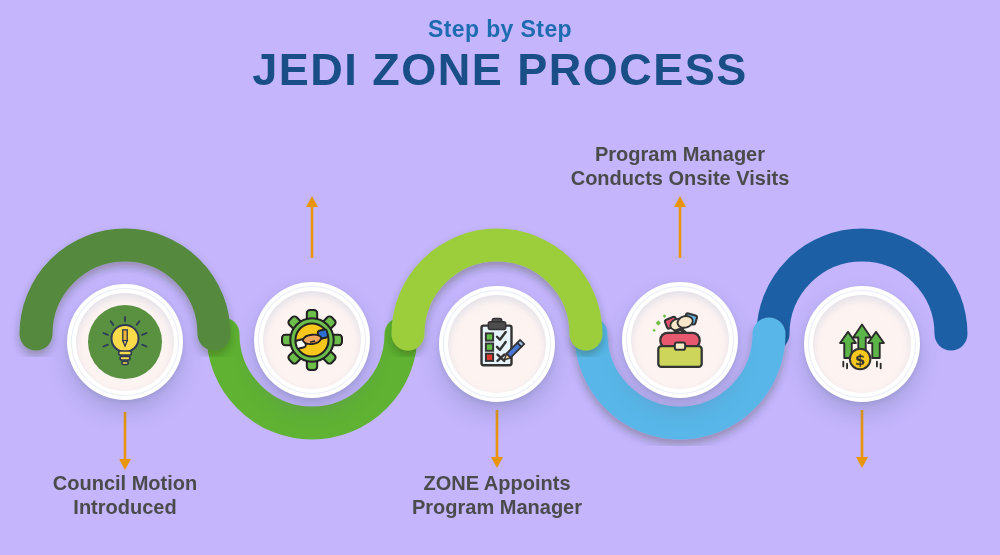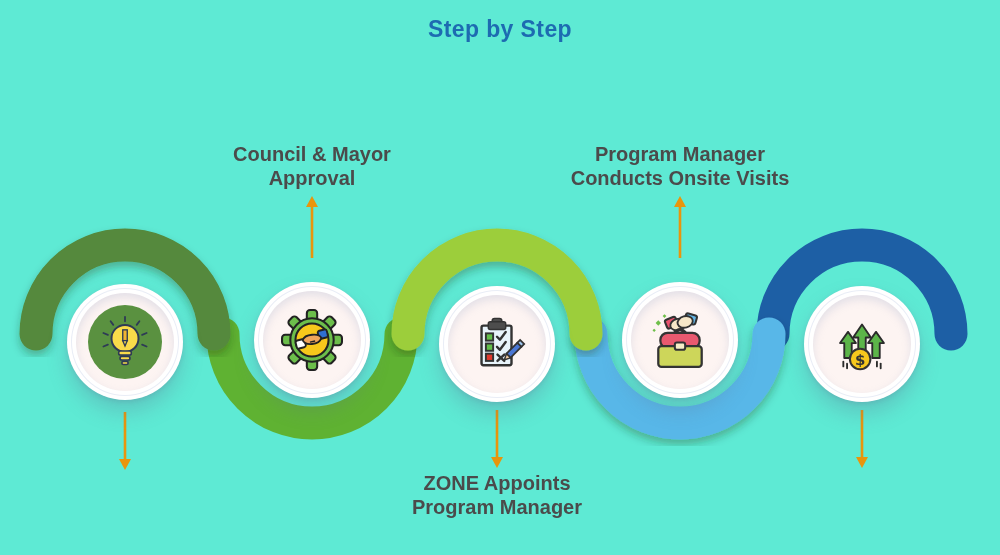--- a/index.html
+++ b/index.html
@@ -1,18 +1,18 @@
 <!DOCTYPE html>
 <html><head>
 <meta charset="utf-8">
 <style>
   html,body{margin:0;padding:0;background:#ffffff;}
   .canvas{
     position:relative;width:1000px;height:555px;overflow:hidden;
-    background:#5eead4;font-family:"Liberation Sans", sans-serif;
+    background:#c4b5fd;font-family:"Liberation Sans", sans-serif;
   }
   
   .title-wrap{position:absolute;left:0;top:16px;width:100%;text-align:center;z-index:3;}
   .subtitle{font-size:23px;font-weight:bold;color:#1D6BB1;letter-spacing:.4px;margin:0;}
   .main-title{font-size:45px;font-weight:bold;color:#1A4E87;letter-spacing:1.5px;margin:4px 0 0 0;line-height:1;}
   
   .wave{position:absolute;left:0;top:0;z-index:1;}
   
   .node{
     position:absolute;width:116px;height:116px;border-radius:50%;
@@ -66,20 +66,21 @@
       <path d="M 223 334 A 89 89 0 0 0 401 334" stroke="#5FB232"></path>
       <path filter="url(#segShadow)" d="M 36 334 A 89 89 0 0 1 214 334" stroke="#54893C"></path>
       <path d="M 773 334 A 89 89 0 0 1 951 334" stroke="#1D5FA5"></path>
       <path filter="url(#segShadow)" d="M 591 334 A 89 89 0 0 0 769 334" stroke="#58B7E8"></path>
       <path filter="url(#segShadow)" d="M 408 334 A 89 89 0 0 1 586 334" stroke="#9CCE3B"></path>
     </g>
   </svg>
 
   <div class="title-wrap">
     <div class="subtitle">Step by Step</div>
+    <h1 class="main-title">JEDI ZONE PROCESS</h1>
   </div>
 
   <svg class="conn c1" width="14" height="62">
     <line x1="7" y1="2" x2="7" y2="50" stroke="#E8950C" stroke-width="2.6"></line>
     <polygon points="1,49 13,49 7,60" fill="#E8950C"></polygon>
   </svg>
   <svg class="conn c2" width="14" height="64">
     <polygon points="1,11 13,11 7,0" fill="#E8950C"></polygon>
     <line x1="7" y1="10" x2="7" y2="62" stroke="#E8950C" stroke-width="2.6"></line>
   </svg>
@@ -200,20 +201,20 @@
           <line x1="14" y1="51" x2="14" y2="56"></line>
           <line x1="46" y1="49" x2="46" y2="54"></line>
           <line x1="50" y1="51" x2="50" y2="56"></line>
         </g>
         <circle cx="28" cy="46" r="11" fill="#F6C81D" stroke="#333333" stroke-width="2.2"></circle>
         <text x="28" y="52" text-anchor="middle" font-family="DejaVu Sans, sans-serif" font-size="16" font-weight="bold" fill="#333333">$</text>
       </svg>
     </div>
   </div>
 
-  <div class="step-label l2">Council &amp; Mayor
-Approval</div>
+  <div class="step-label l1">Council Motion
+Introduced</div>
   <div class="step-label l3">ZONE Appoints
 Program Manager</div>
   <div class="step-label l4">Program Manager
 Conducts Onsite Visits</div>
 
 </div>
 
 </body></html>

